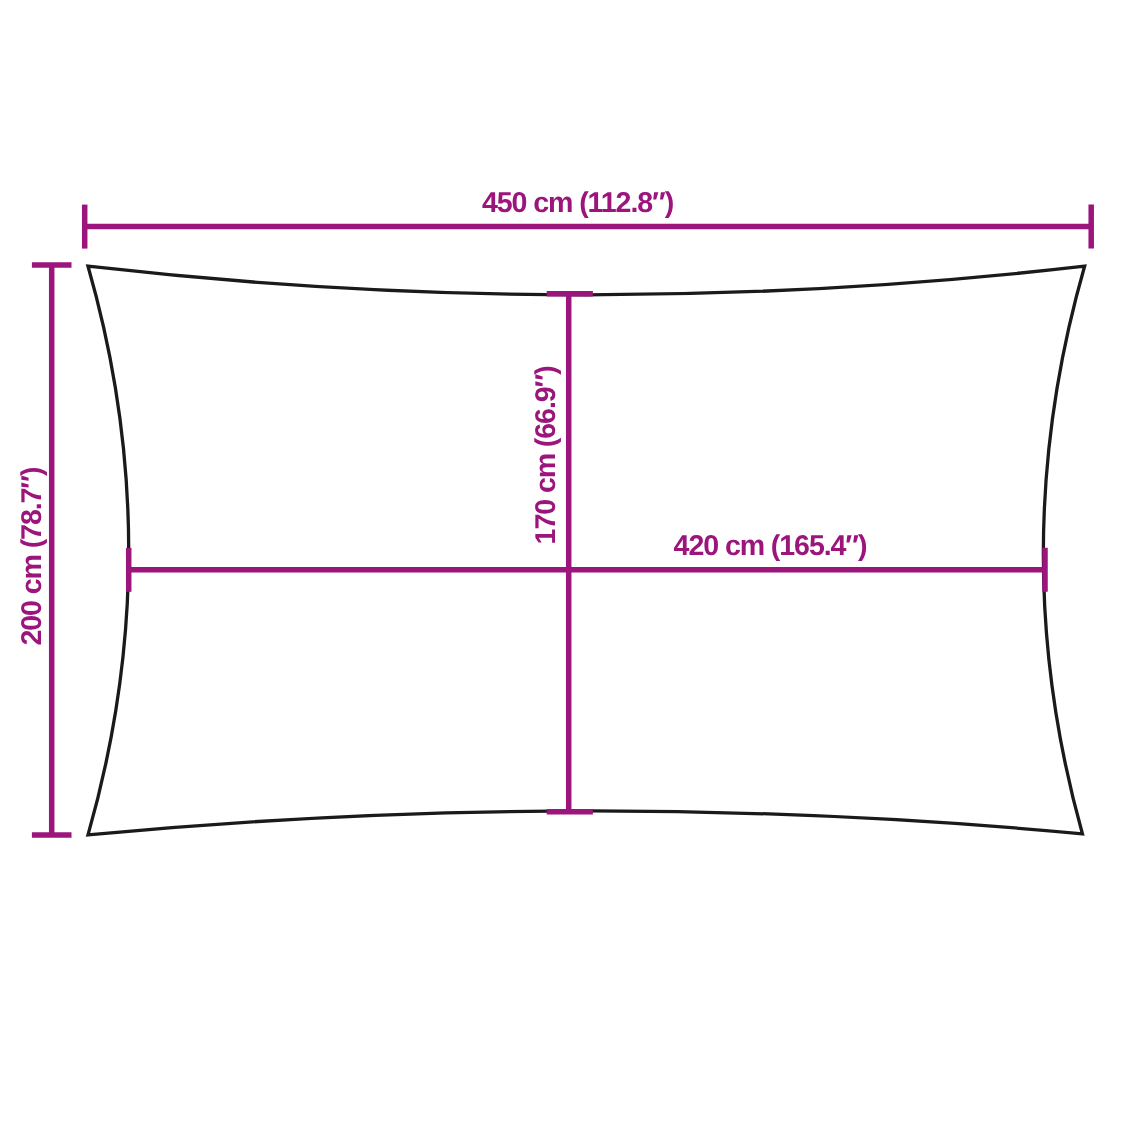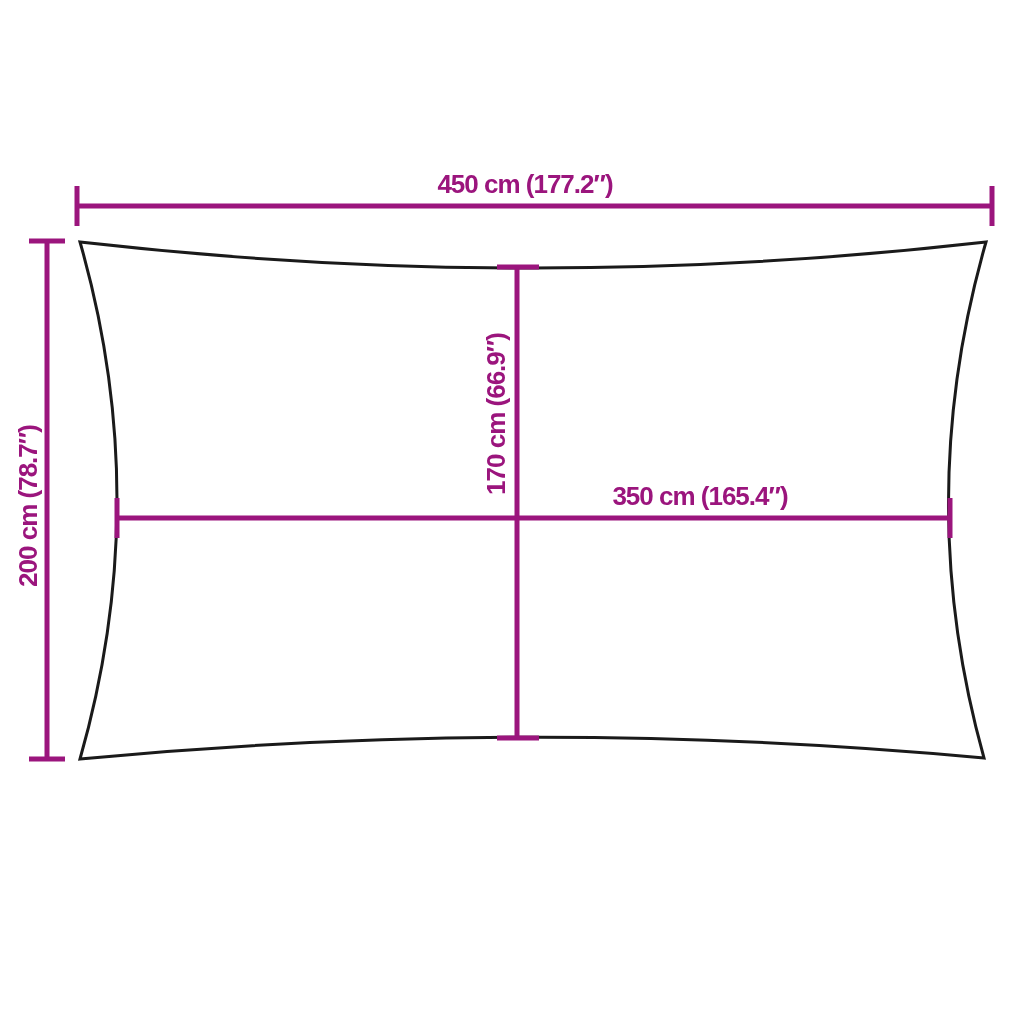--- a/index.html
+++ b/index.html
@@ -76,21 +76,21 @@
       <line class="dim-line" x1="497" y1="738" x2="539" y2="738"></line>
     </g>
 
     <g>
       <line class="dim-line" x1="117" y1="518" x2="950" y2="518"></line>
       <line class="dim-line" x1="117" y1="498" x2="117" y2="538"></line>
       <line class="dim-line" x1="950" y1="498" x2="950" y2="538"></line>
     </g>
   </svg>
 
-  <div class="dim-label h" style="left:525px; top:184px;">450 cm (177.2″)</div>
+  <div class="dim-label h" style="left:525px; top:184px;">450 cm (112.8″)</div>
 
   <div class="dim-label v" style="left:28px; top:506px;">200 cm (78.7″)</div>
 
   <div class="dim-label v" style="left:496px; top:414px;">170 cm (66.9″)</div>
 
-  <div class="dim-label h" style="left:700px; top:496px;">350 cm (165.4″)</div>
+  <div class="dim-label h" style="left:700px; top:496px;">420 cm (165.4″)</div>
 
 </div>
 
 </body></html>

